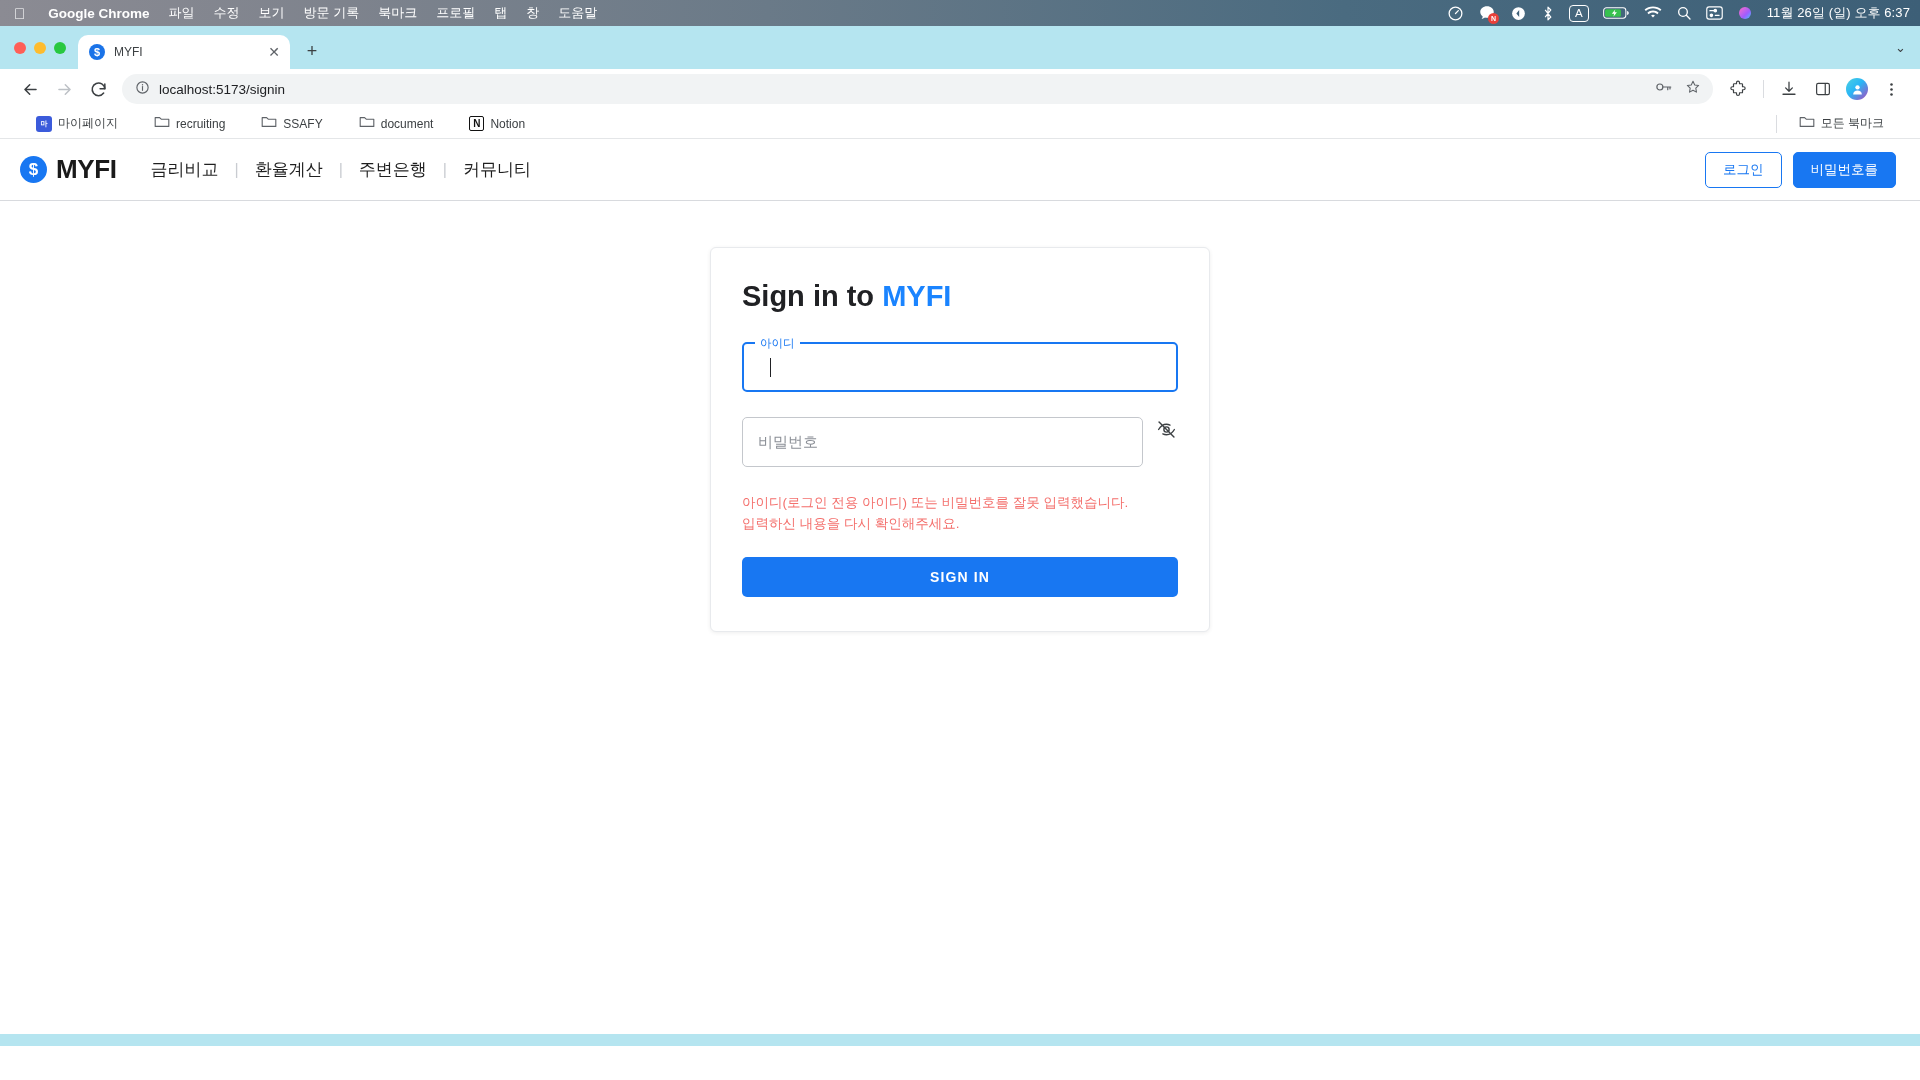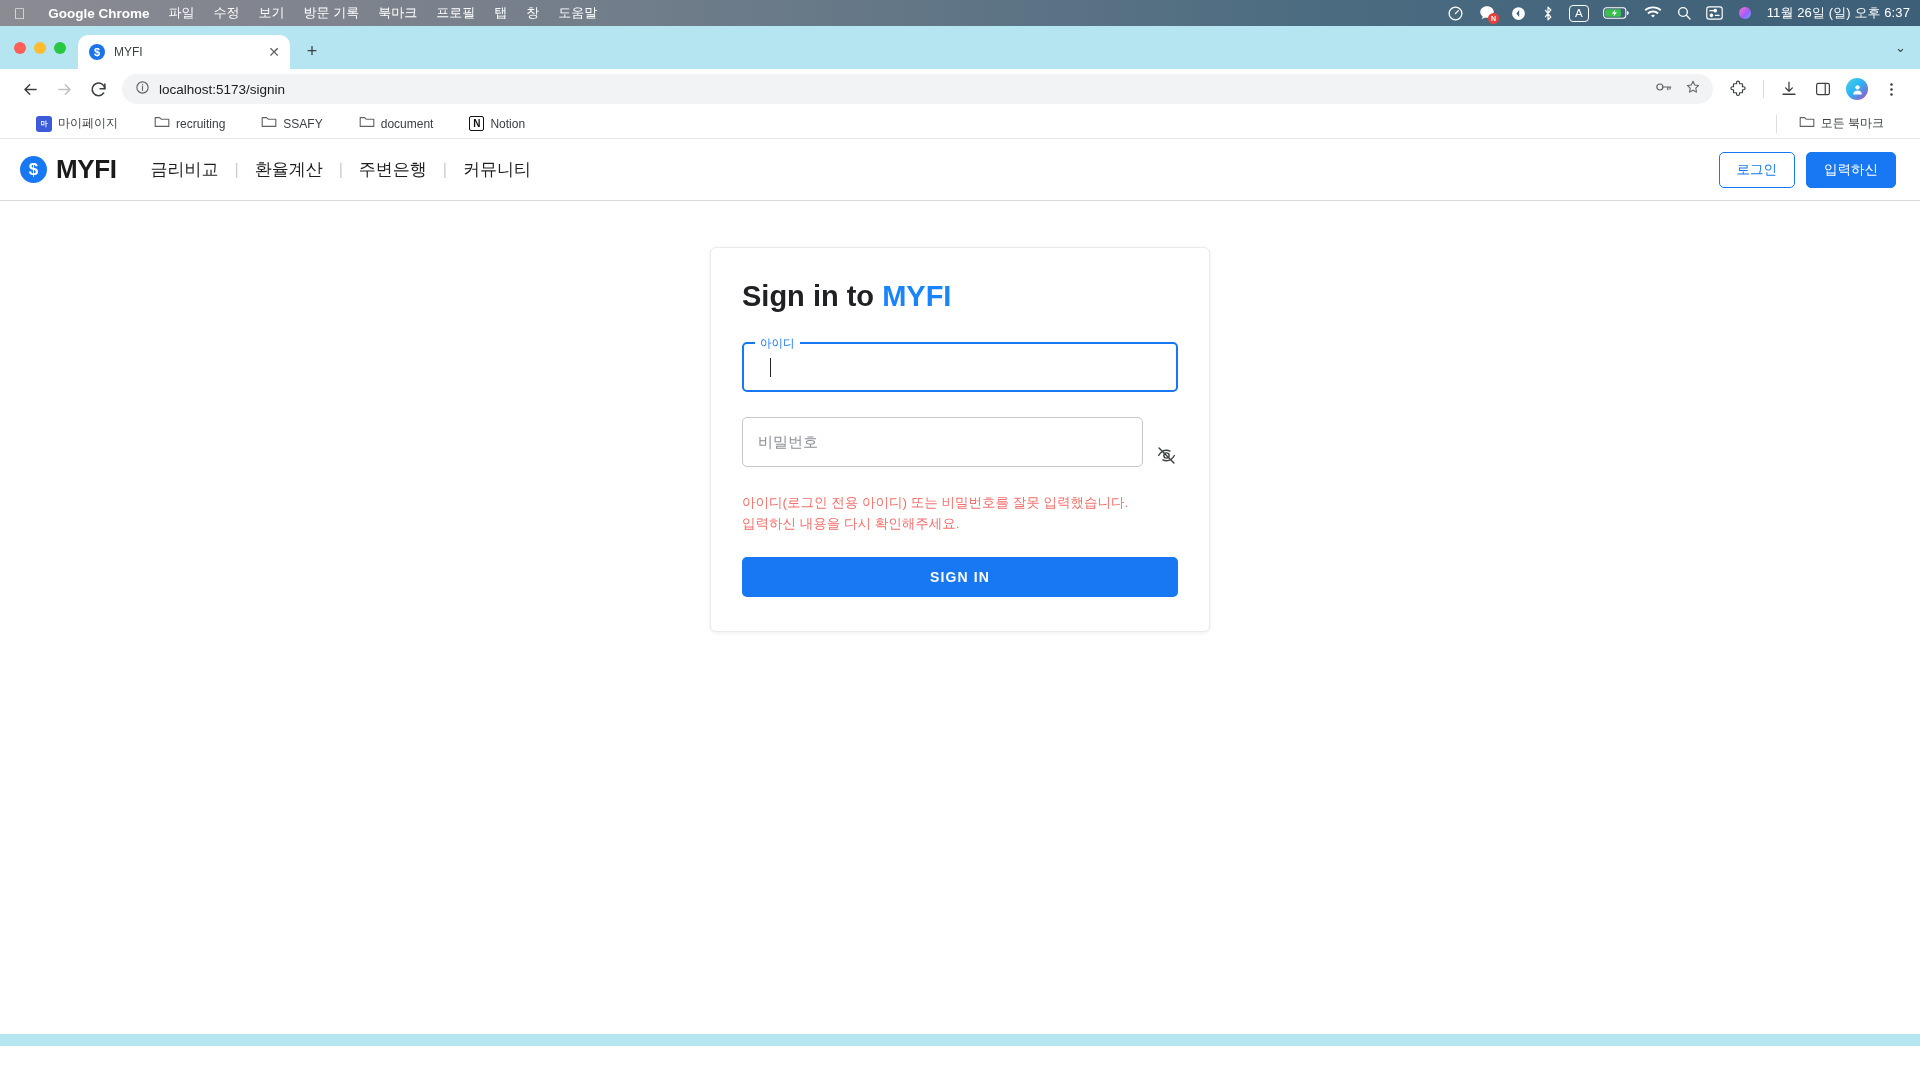--- a/index.html
+++ b/index.html
@@ -195,21 +195,21 @@
     position: absolute; top: -8px; left: 11px;
     background: #fff; padding: 0 5px;
     font-size: 11.5px; color: #1877f2;
   }
   .caret {
     width: 1px; height: 19px; background: #202124;
     animation: blink 1.06s step-end infinite;
   }
   @keyframes blink { 50% { opacity: 0; } }
 
-  .field-row { display: flex; align-items: flex-end; gap: 11px; margin-bottom: 26px; }
+  .field-row { display: flex; align-items: flex-start; gap: 11px; margin-bottom: 26px; }
   .field {
     flex: 1; height: 50px;
     border: 1px solid #c4c7cc; border-radius: 5px;
     display: flex; align-items: center; padding: 0 15px;
     font-size: 15px; color: #8b8f96;
   }
   .eye-btn { width: 24px; height: 24px; display: flex; align-items: center; justify-content: center; color: #3c4043; }
 
   .error-block { margin-bottom: 22px; }
   .error-line { color: #f4706d; font-size: 13.5px; line-height: 1.55; }
@@ -463,21 +463,21 @@
       <span class="nav-link">금리비교</span>
       <span class="nav-sep">|</span>
       <span class="nav-link">환율계산</span>
       <span class="nav-sep">|</span>
       <span class="nav-link">주변은행</span>
       <span class="nav-sep">|</span>
       <span class="nav-link">커뮤니티</span>
     </nav>
     <div class="header-actions">
       <button class="btn-outline">로그인</button>
-      <button class="btn-solid">입력하신</button>
+      <button class="btn-solid">비밀번호를</button>
     </div>
   </header>
 
   <div class="card-wrap">
     <div class="card">
       <h1 class="card-title">
         <span>Sign in to </span><span class="accent">MYFI</span>
       </h1>
 
       <div class="field-focus">

